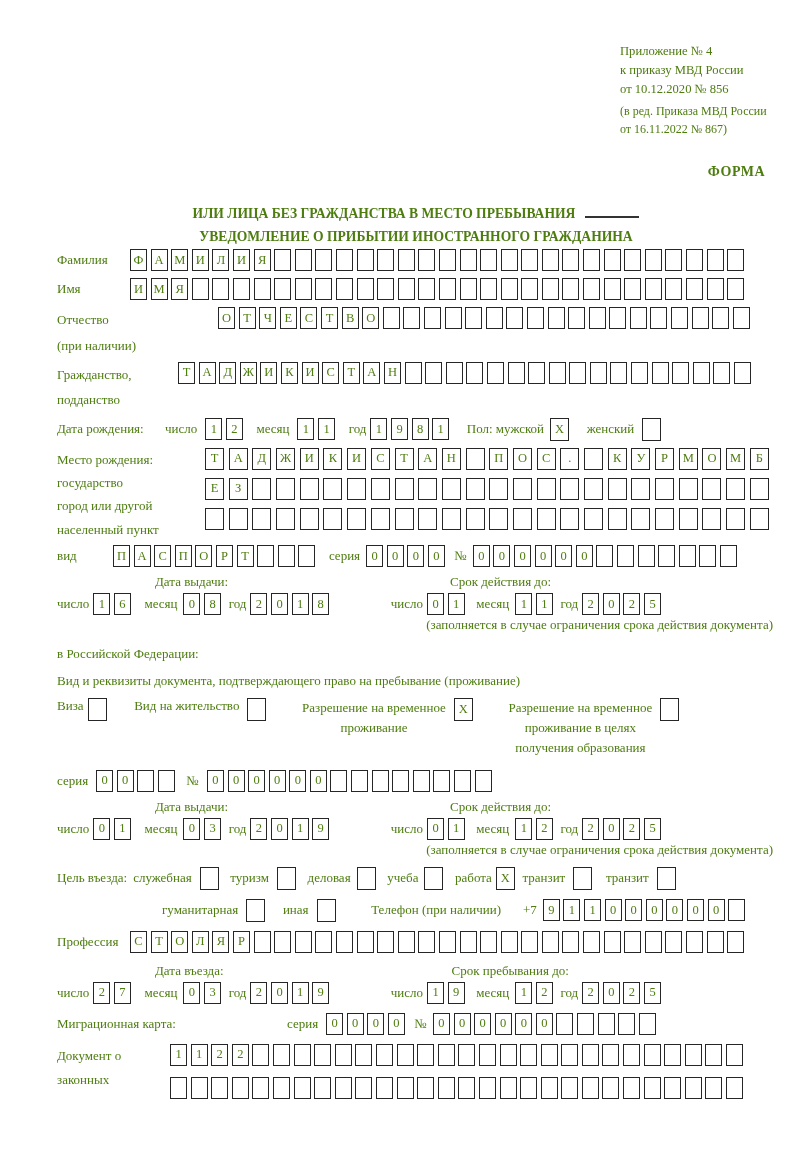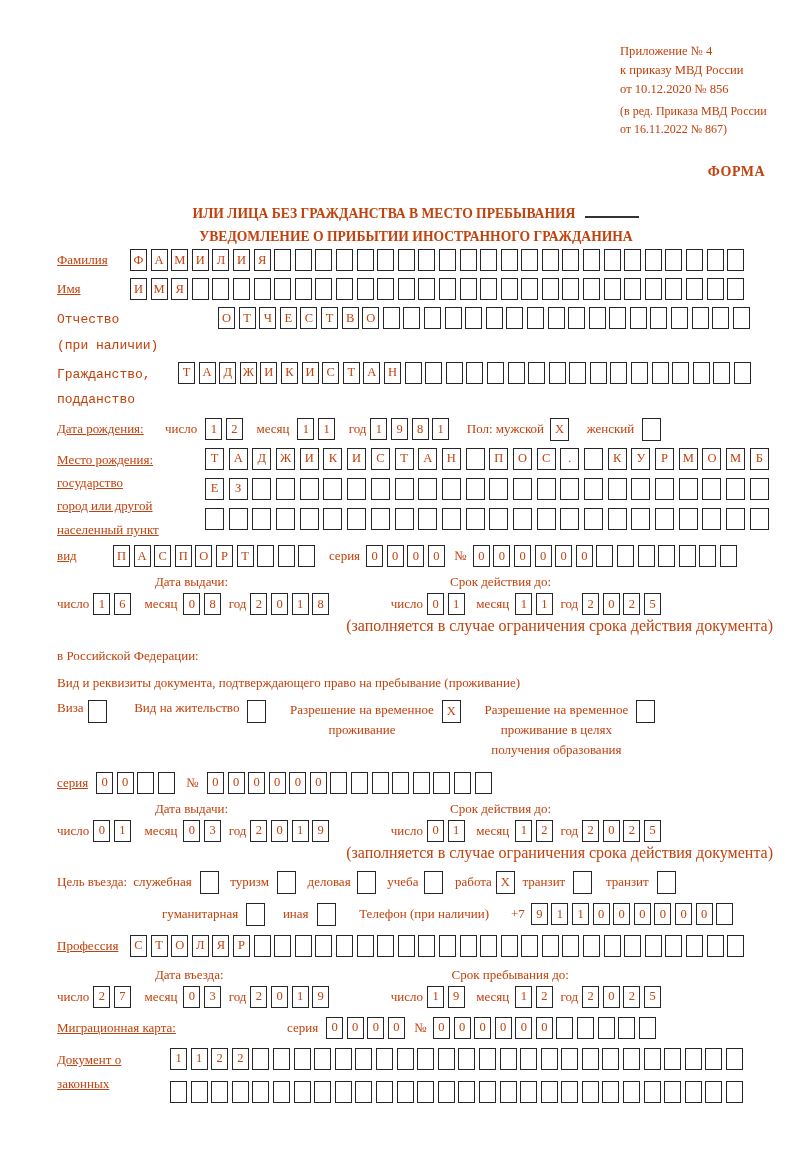--- a/index.html
+++ b/index.html
@@ -1,50 +1,50 @@
 <!DOCTYPE html>
 <html><head>
 <meta charset="utf-8">
 <style>
   html,body{margin:0;padding:0;background:#fff;}
   .page{
     width:800px;height:1163px;box-sizing:border-box;
     padding:42px 25px 10px 57px;
-    background:#fff;color:#c2410c;
+    background:#fff;color:#4d7c0f;
     font-family:"Liberation Serif","DejaVu Serif",serif;
     font-size:13px;overflow:hidden;position:relative;
   }
   .ref-block{margin-left:563px;font-size:12.6px;line-height:1.5;}
   .ref-block2{margin-left:563px;font-size:12px;line-height:1.5;margin-top:3px;}
   .forma{font-weight:bold;font-size:14px;text-align:right;margin:26px 10px 0 0;letter-spacing:.5px;}
   .title{font-weight:bold;font-size:13.6px;text-align:center;margin-top:22px;line-height:1.75;}
   .blank-underline{display:inline-block;width:54px;border-bottom:2px solid #333;height:1px;margin-left:10px;vertical-align:baseline;}
   .sec-heading{font-weight:bold;font-size:13.4px;margin:24px 0 20px 6px;}
 
   .row{display:flex;align-items:center;margin-bottom:7px;}
   .row.top{align-items:flex-start;}
-  .lbl{flex:none;text-decoration:underline;}
-  .lbl2{flex:none;line-height:1.95;font-family:Liberation Mono, monospace;}
+  .lbl{flex:none;}
+  .lbl2{flex:none;line-height:1.95;}
   .cells{display:inline-flex;flex:none;}
   .cell{
     display:inline-flex;flex:none;align-items:center;justify-content:center;
     width:17px;height:22px;border:1.5px solid #262626;margin-right:3.6px;
     box-sizing:border-box;font-size:12.5px;background:#fff;
   }
   .cells.wide .cell{width:19px;margin-right:4.7px;}
   .cells.cb .cell{width:19px;height:23px;}
 
   .center-b{font-weight:bold;text-align:center;margin:2px 0 6px 0;font-size:13px;}
   .dhead{display:flex;margin-bottom:3px;text-align:center;}
   .dhead .h1{margin-left:98px;}
-  .note{font-size:16px;text-align:right;margin:-1px 2px 9px 0;}
+  .note{font-size:13px;text-align:right;margin:-1px 2px 9px 0;}
   .para{line-height:1.9;margin-bottom:2px;}
   .cbx-label{text-align:center;line-height:1.55;}
   .ml4{margin-left:4px;} .ml6{margin-left:6px;} .ml8{margin-left:8px;} .ml10{margin-left:10px;}
-  .ml14{margin-left:14px;} .ml20{margin-left:20px;} .ml24{margin-left:24px;}
+  .ml14{margin-left:14px;} .ml20{margin-left:32px;} .ml24{margin-left:24px;}
   .mr4{margin-right:4px;} .mr6{margin-right:6px;} .mr8{margin-right:8px;}
 </style>
 </head>
 <body>
 
 <div class="page">
 
   <div class="ref-block">
     <div>Приложение № 4</div>
     <div>к приказу МВД России</div>

